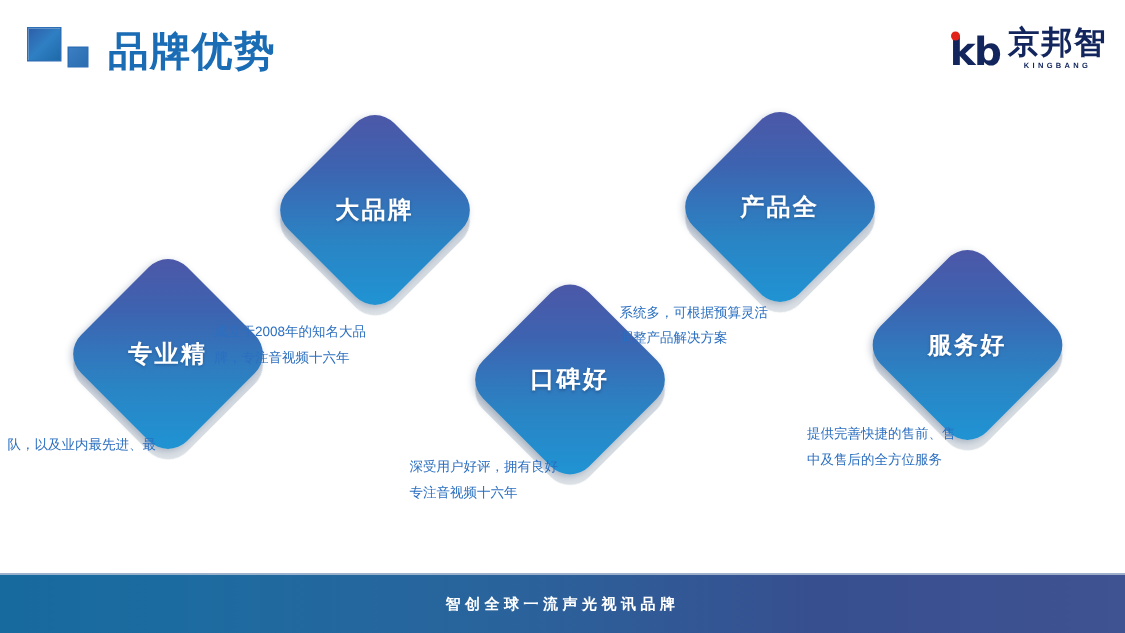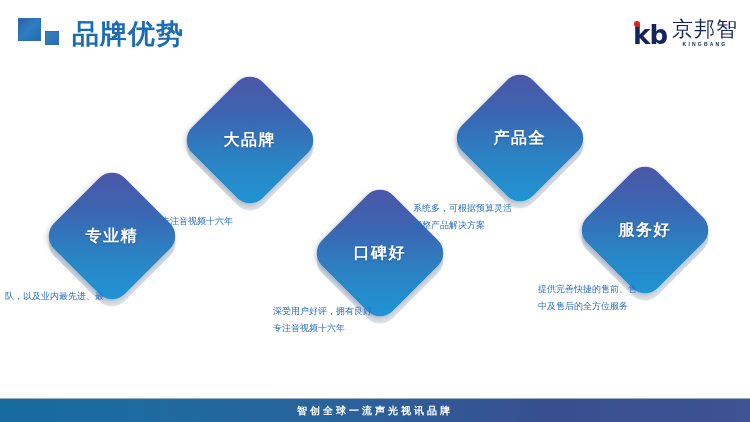--- a/index.html
+++ b/index.html
@@ -40,21 +40,21 @@
     font-family:"DejaVu Sans",sans-serif;
   }
   .logo-dot {
     position:absolute; left:1px; top:-1px; width:6px; height:6px;
     background:#e2231a; border-radius:50%;
   }
   .logo-cn {
     margin-left:5px; display:flex; flex-direction:column; align-items:center;
   }
   .logo-cn-main {
-    font-size:21px; font-weight:normal; color:#12255c;
+    font-size:21px; font-weight:bold; color:#12255c;
     letter-spacing:1px; line-height:22px;
   }
   .logo-cn-sub {
     font-size:5px; font-weight:bold; color:#12255c;
     letter-spacing:2.2px; line-height:7px; margin-top:1px;
   }
 
   
   .stage { position:absolute; left:0; top:0; width:750px; height:422px; }
 
@@ -88,21 +88,21 @@
 
   .caption {
     position:absolute;
     color:#2b6fc0; font-size:9px; line-height:17px;
     text-align:left; white-space:nowrap;
   }
   .caption span { display:block; }
 
   
   .footer {
-    position:absolute; left:0; bottom:0; width:750px; height:24px;
+    position:absolute; left:0; bottom:0; width:750px; height:40px;
     background:linear-gradient(90deg,#176a9e 0%,#1d6ba0 18%,#2a639c 45%,#374f8f 72%,#3f5291 100%);
     display:flex; align-items:center; justify-content:center;
     border-top:1px solid #9fb2cd;
     margin-top:28px;
   }
   .footer-text {
     color:#ffffff; font-size:10px; font-weight:bold; letter-spacing:3px;
   }
 </style>
 </head>
@@ -140,20 +140,21 @@
   </div>
 
   <div class="item">
     <div class="diamond-wrap" style="left:200px; top:90px;">
       <div class="diamond-shadow"></div>
       <div class="diamond">
         <div class="diamond-label">大品牌</div>
       </div>
     </div>
     <div class="caption" style="left:143px; top:213px; width:215px;">
+      <span>成立于2008年的知名大品</span>
       <span>牌，专注音视频十六年</span>
     </div>
   </div>
 
   <div class="item">
     <div class="diamond-wrap" style="left:330px; top:203px;">
       <div class="diamond-shadow"></div>
       <div class="diamond">
         <div class="diamond-label">口碑好</div>
       </div>

